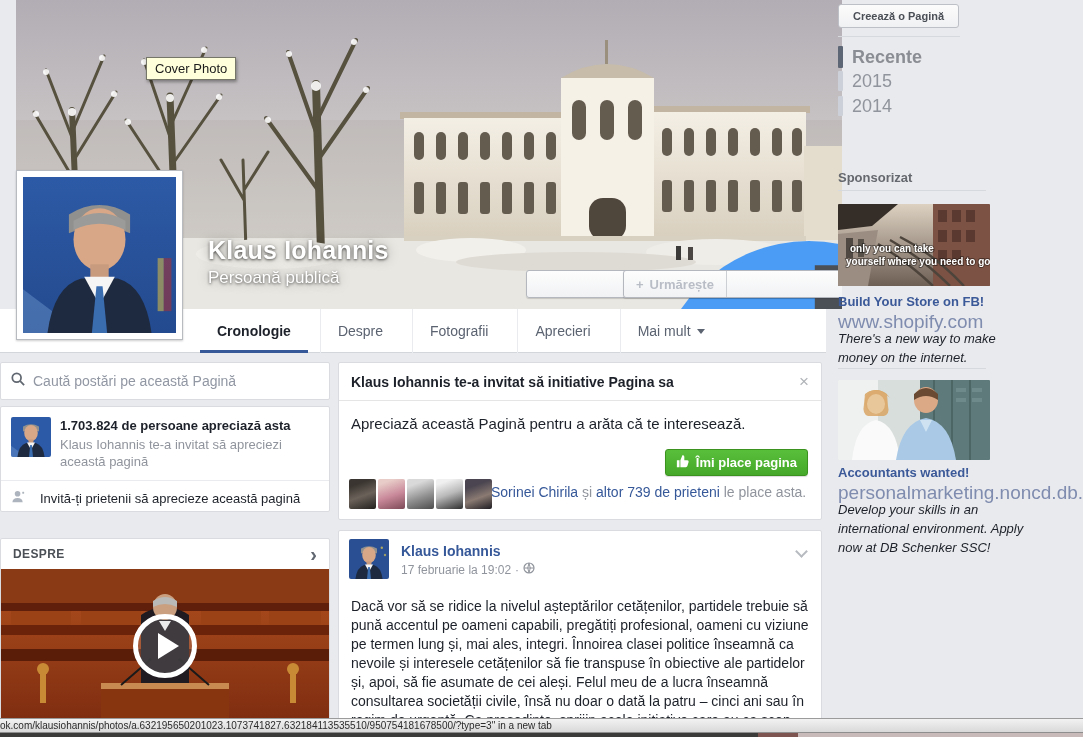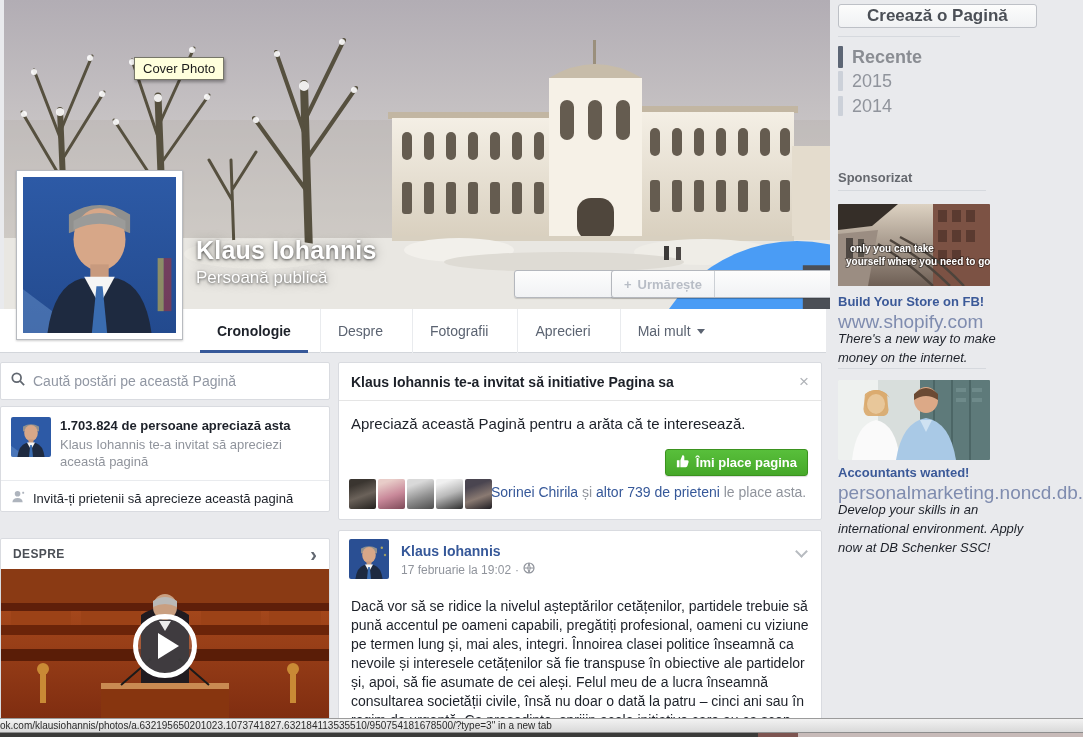--- a/index.html
+++ b/index.html
@@ -2,21 +2,21 @@
 <html><head>
 <meta charset="utf-8">
 <style>
   * { margin:0; padding:0; box-sizing:border-box; }
   html,body { width:1083px; height:737px; overflow:hidden; }
   body { font-family:"Liberation Sans", sans-serif; background:#e9eaed; position:relative; }
   .abs { position:absolute; }
   .card { position:absolute; background:#fff; border:1px solid #d9dbe0; border-radius:2px; }
 
   
-  .cover { left:4px; top:0; width:826px; height:309px; overflow:hidden; background:#c4c0bd; }
+  .cover { left:16px; top:0; width:826px; height:309px; overflow:hidden; background:#c4c0bd; }
   .cover svg { display:block; width:826px; height:309px; }
   .cover-tooltip { left:130px; top:57px; background:#ffffdc; border:1px solid #767668; box-shadow:1px 2px 3px rgba(0,0,0,.35); padding:3px 8px; font-size:13px; color:#1c1c1c; white-space:nowrap; }
   .name-block { left:192px; top:236px; color:#fff; text-shadow:0 1px 3px rgba(0,0,0,.65), 0 0 12px rgba(0,0,0,.35); }
   .page-name { font-size:25px; font-weight:bold; letter-spacing:.2px; display:inline-block; vertical-align:middle; }
   .verified { display:inline-block; vertical-align:middle; margin-left:7px; width:20px; height:20px; }
   .page-category { font-size:17px; margin-top:3px; }
 
   .cover-btn { position:absolute; top:270px; height:28px; display:flex; align-items:center; background:linear-gradient(#fdfdfd,#f1f2f4); border:1px solid #b4b7bd; border-radius:3px; font-size:13px; font-weight:bold; color:#4b4f56; padding:0 10px; box-shadow:0 1px 1px rgba(0,0,0,.15); cursor:pointer; }
   .btn-like-main { left:510px; }
   .btn-group { left:607px; top:270px; position:absolute; height:28px; display:flex; background:linear-gradient(#fdfdfd,#f1f2f4); border:1px solid #b4b7bd; border-radius:3px; box-shadow:0 1px 1px rgba(0,0,0,.15); }
@@ -44,21 +44,21 @@
   .search-input { border:0; outline:none; flex:1; font-size:14px; color:#1d2129; font-family:"Liberation Sans",sans-serif; margin-left:8px; background:transparent; }
   .search-input::placeholder { color:#9197a3; opacity:1; }
 
   .likes-card { left:0; top:406px; width:330px; height:106px; }
   .likes-row { display:flex; padding:10px; }
   .likes-thumb { width:40px; height:40px; flex:0 0 40px; margin-right:9px; overflow:hidden; border-radius:2px; }
   .likes-thumb svg, .post-avatar svg { width:100%; height:100%; display:block; }
   .likes-title { font-size:13px; font-weight:bold; color:#1d2129; line-height:17px; }
   .likes-sub { font-size:13px; color:#90949c; line-height:17px; margin-top:2px; width:250px; }
   .invite-row { border-top:1px solid #e9ebee; display:flex; align-items:center; padding:8px 10px; font-size:13px; color:#1d2129; cursor:pointer; }
-  .invite-row .txt { margin-left:7px;text-align:center; }
+  .invite-row .txt { margin-left:14px;text-align:center; }
 
   .despre-card { left:0; top:538px; width:330px; height:184px; overflow:hidden; }
   .despre-head { height:30px; display:flex; align-items:center; justify-content:space-between; padding:0 12px; }
   .despre-title { font-size:12px; font-weight:bold; letter-spacing:.4px; color:#4b4f56; }
   .chevron-right { font-size:20px; color:#616770; font-weight:bold; line-height:1; cursor:pointer; }
   .video-thumb { position:relative; width:328px; height:153px; overflow:hidden; cursor:pointer; }
   .video-thumb svg { display:block; width:328px; height:153px; }
   .play-btn { position:absolute; left:50%; top:50%; transform:translate(-50%,-50%); width:64px; height:64px; border:5px solid #fff; border-radius:50%; background:rgba(255,255,255,.14); display:flex; align-items:center; justify-content:center; }
   .play-tri { width:0; height:0; border-top:13px solid transparent; border-bottom:13px solid transparent; border-left:21px solid #fff; margin-left:6px; }
 
@@ -79,21 +79,21 @@
   .post-head { position:relative; padding:12px; }
   .post-avatar { position:absolute; left:10px; top:8px; width:40px; height:40px; overflow:hidden; border-radius:2px; }
   .post-author { margin-left:50px; font-size:14px; font-weight:bold; color:#365899; cursor:pointer; }
   .post-meta { margin-left:50px; font-size:12px; color:#90949c; margin-top:3px; display:flex; align-items:center; gap:4px; }
   .post-chevron { position:absolute; right:14px; top:14px; width:10px; height:10px; cursor:pointer; }
   .post-chevron::before { content:""; position:absolute; left:0; top:2px; width:7px; height:7px; border-right:2px solid #b7bbc0; border-bottom:2px solid #b7bbc0; transform:rotate(45deg); }
   .post-text { padding:8px 12px 0 12px; font-size:14px; line-height:19px; color:#1d2129; }
 
   
   .rail { left:838px; top:0; width:245px; height:737px; }
-  .create-page-btn { position:absolute; left:0; top:4px; height:24px; display:flex; align-items:center; background:linear-gradient(#fcfcfc,#f0f1f3); border:1px solid #bdc0c6; border-radius:3px; padding:0 28px; font-size:17px; font-weight:bold; color:#4b4f56; cursor:pointer; }
+  .create-page-btn { position:absolute; left:0; top:4px; height:24px; display:flex; align-items:center; background:linear-gradient(#fcfcfc,#f0f1f3); border:1px solid #bdc0c6; border-radius:3px; padding:0 14px; font-size:11px; font-weight:bold; color:#4b4f56; cursor:pointer; }
   .rail-hr { position:absolute; left:0; height:1px; background:#d6d9de; }
   .yr-item { position:absolute; left:0; display:flex; align-items:center; height:22px; cursor:pointer; }
   .yr-bar { width:5px; height:22px; border-radius:1px; margin-right:9px; }
   .yr-bar.dark { background:#5d6675; }
   .yr-bar.lite { background:#ccd1d9; height:20px; }
   .yr-label { font-size:18px; color:#90949c; }
   .yr-label.b { font-weight:bold; color:#8a8d93; }
   .sponsored-label { position:absolute; left:0; top:170px; font-size:13px; font-weight:bold; color:#65686e; }
   .ad-img { position:absolute; left:0; width:152px; overflow:hidden; border-radius:1px; cursor:pointer; }
   .ad-img svg { display:block; width:152px; }

